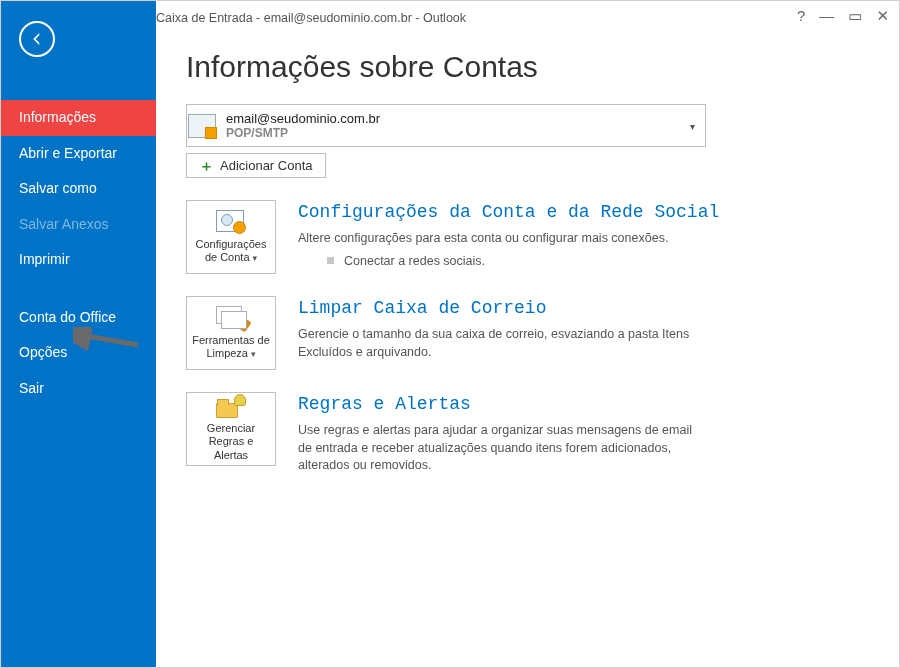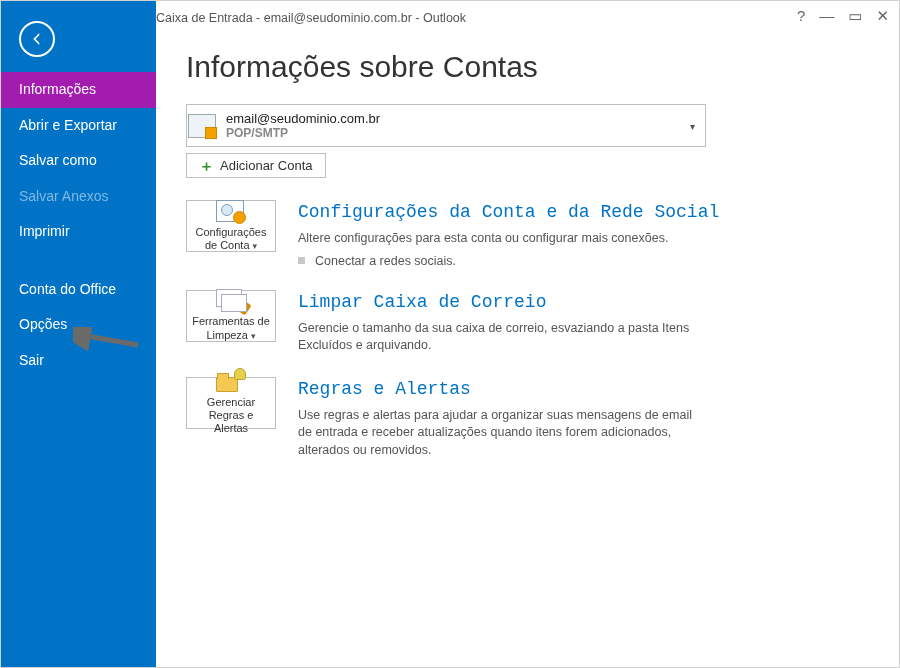--- a/index.html
+++ b/index.html
@@ -36,21 +36,21 @@
     margin: 10px 0 15px 18px;
     cursor: pointer;
   }
   .back-circle svg { width: 18px; height: 18px; fill: #fff; }
   .nav-item {
     padding: 9px 18px;
     font-size: 14px;
     cursor: pointer;
     line-height: 1.25;
   }
-  .nav-item.selected { background: #a21caf; }
+  .nav-item.selected { background: #ef4444; margin-top: 28px; }
   .nav-item.disabled { color: #7fb8e2; cursor: default; }
   .nav-gap { height: 22px; }
   
   .main {
     flex: 1;
     position: relative;
     background: #fff;
   }
   .titlebar {
     text-align: left;
@@ -122,21 +122,21 @@
     line-height: 0;
   }
   
   .section {
     display: flex;
     gap: 22px;
     margin-top: 22px;
   }
   .card {
     width: 90px;
-    height: 52px;
+    height: 74px;
     border: 1px solid #bfbfbf;
     display: flex;
     flex-direction: column;
     align-items: center;
     justify-content: center;
     gap: 4px;
     padding: 5px;
     text-align: center;
     cursor: pointer;
     flex-shrink: 0;
@@ -170,20 +170,21 @@
     max-width: 410px;
     margin-top: 8px;
   }
   .section-body .bullet-row {
     display: flex;
     align-items: center;
     gap: 10px;
     margin-top: 6px;
     font-size: 12.5px;
     color: #555;
+    margin-left: 29px;
   }
   .section-body .bullet-row .square {
     width: 7px; height: 7px; background: #c8c8c8;
   }
   
   .ico-acct-settings {
     width: 28px; height: 22px; border: 1.5px solid #7f9db9; background: #fff; position: relative;
   }
   .ico-acct-settings::before {
     content: '';

